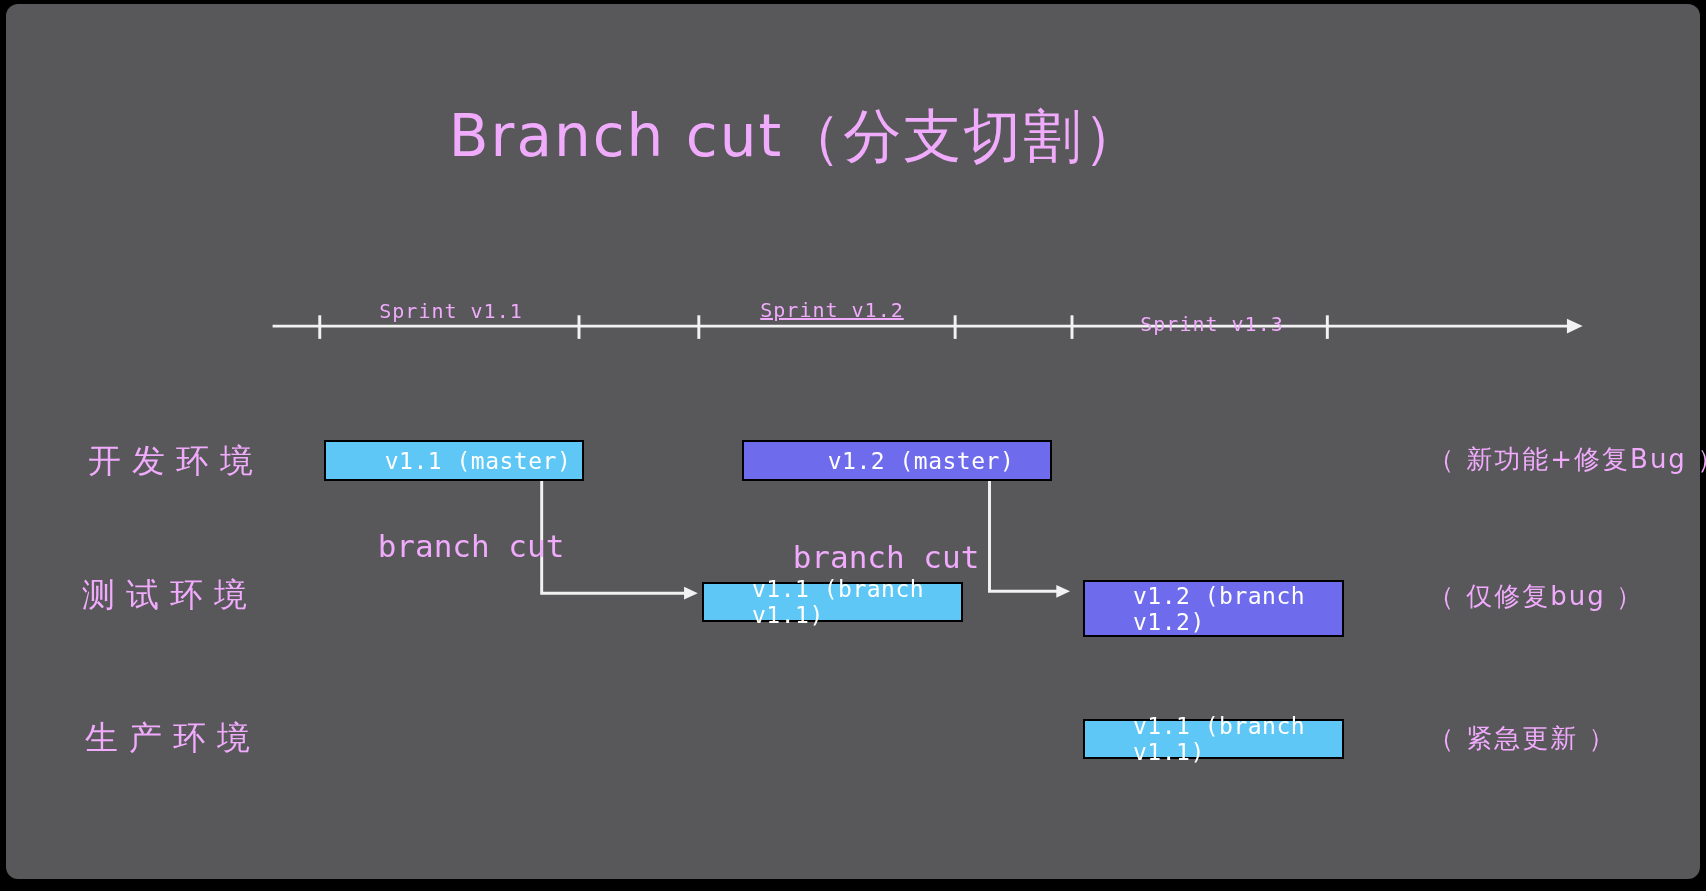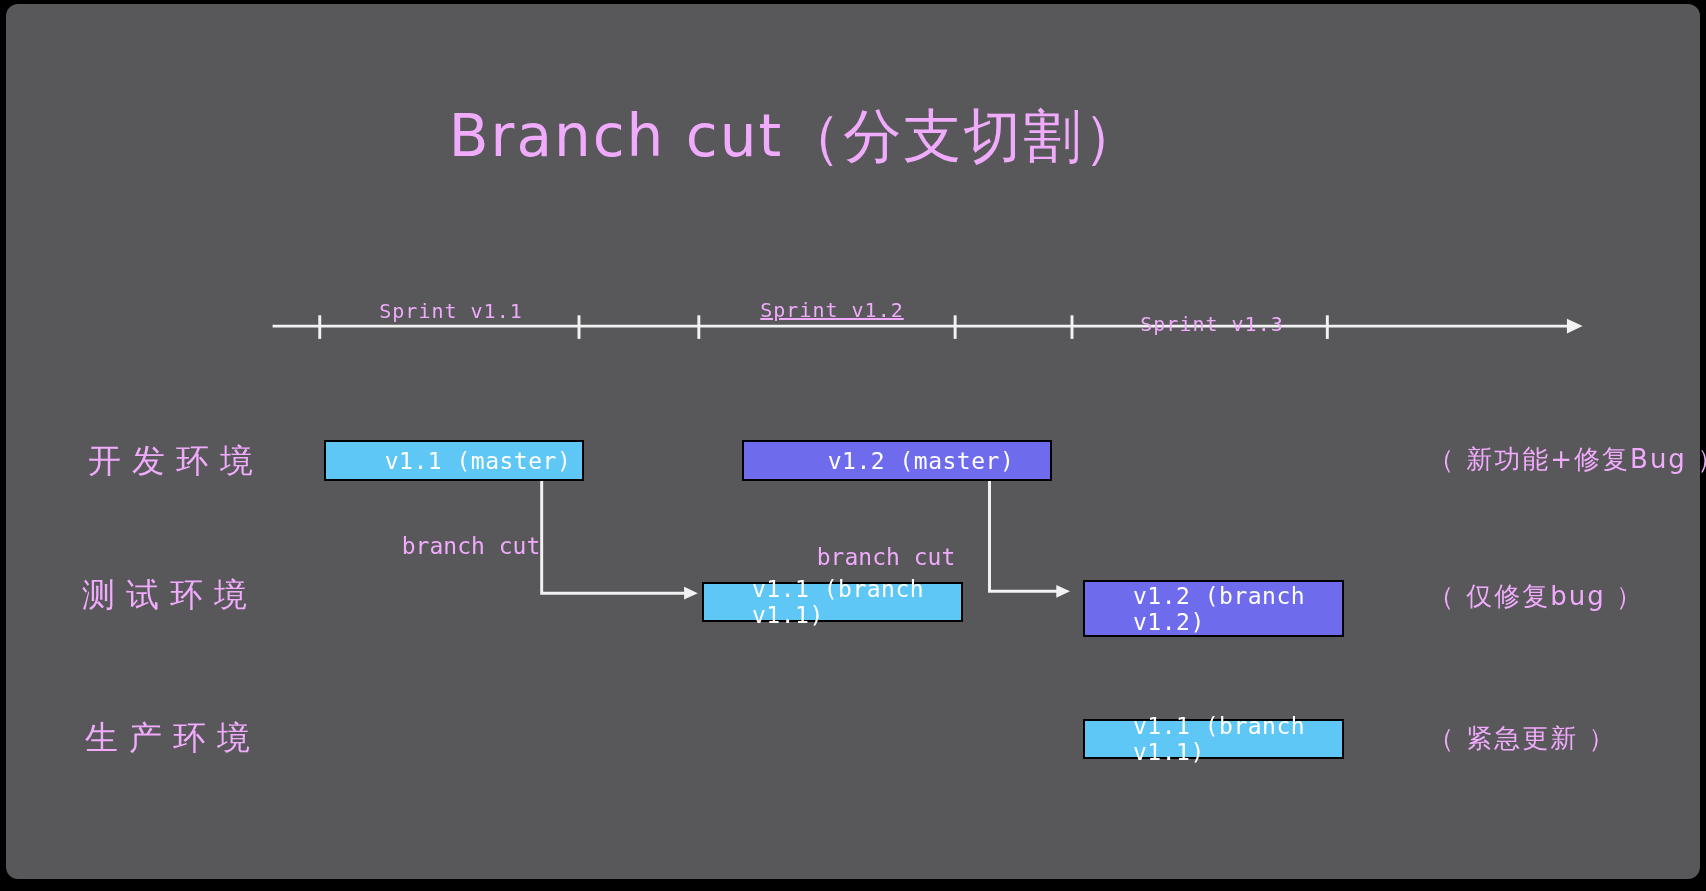--- a/index.html
+++ b/index.html
@@ -10,21 +10,21 @@
   .overlay{position:absolute;left:0;top:0;width:100%;height:100%;}
   .txt{position:absolute;color:#f0abfc;white-space:nowrap;}
   .center{transform:translate(-50%,-50%);}
   .vcenter{transform:translateY(-50%);}
   .title{font-size:58px;letter-spacing:2px;font-weight:500;}
   .sprint{font-size:20px;font-family:"DejaVu Sans Mono",monospace;letter-spacing:1px;}
   .rowlabel{font-size:33px;font-weight:400;letter-spacing:11px;}
   .vbox{position:absolute;box-sizing:border-box;border:2px solid #000000;
     display:flex;align-items:center;justify-content:center;color:#FFFFFF;
     font-size:23px;font-family:"DejaVu Sans Mono",monospace;letter-spacing:0.5px;padding-left:48px;}
-  .bclabel{font-size:23px;font-family:"DejaVu Sans Mono",monospace;}
+  .bclabel{font-size:31px;font-family:"DejaVu Sans Mono",monospace;}
   .annotation{font-size:26px;letter-spacing:2px;font-weight:500;}
   svg .stroke{stroke:#F2F2F2;fill:none;}
   svg .fillw{fill:#F2F2F2;stroke:none;}
 </style>
 </head>
 <body>
 
 <div class="frame">
 <div class="canvas" style="background-color: rgb(88, 87, 90);">
 

